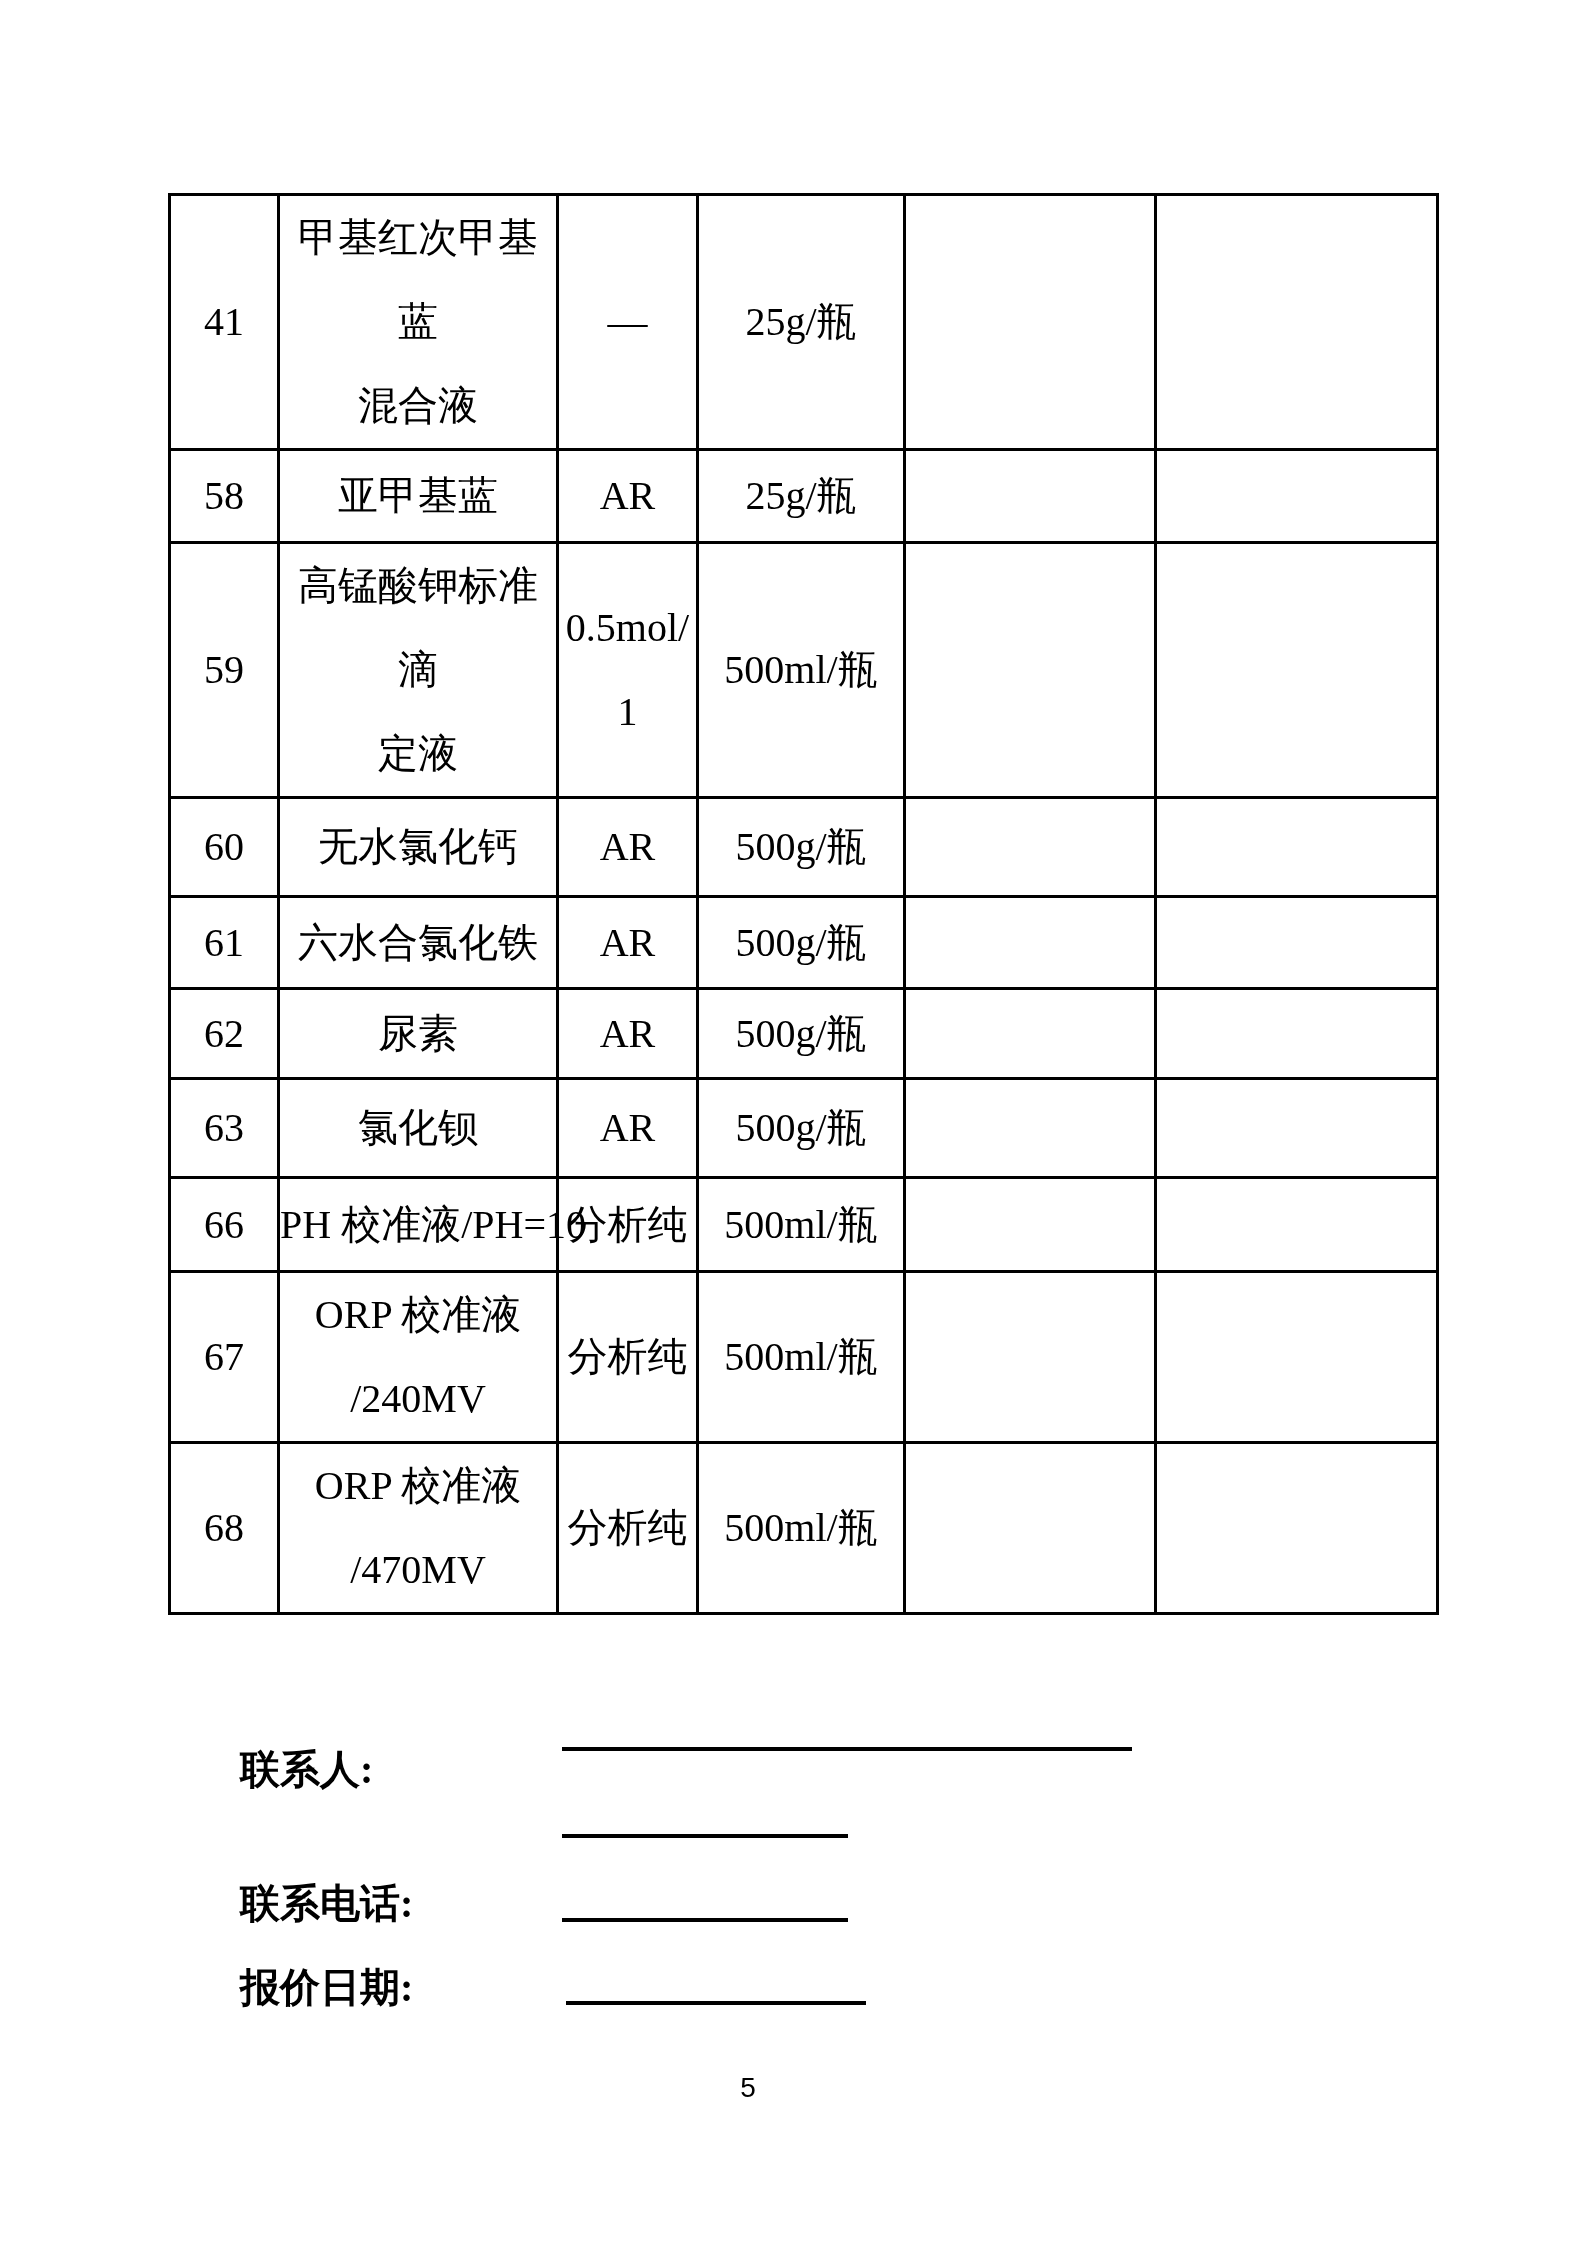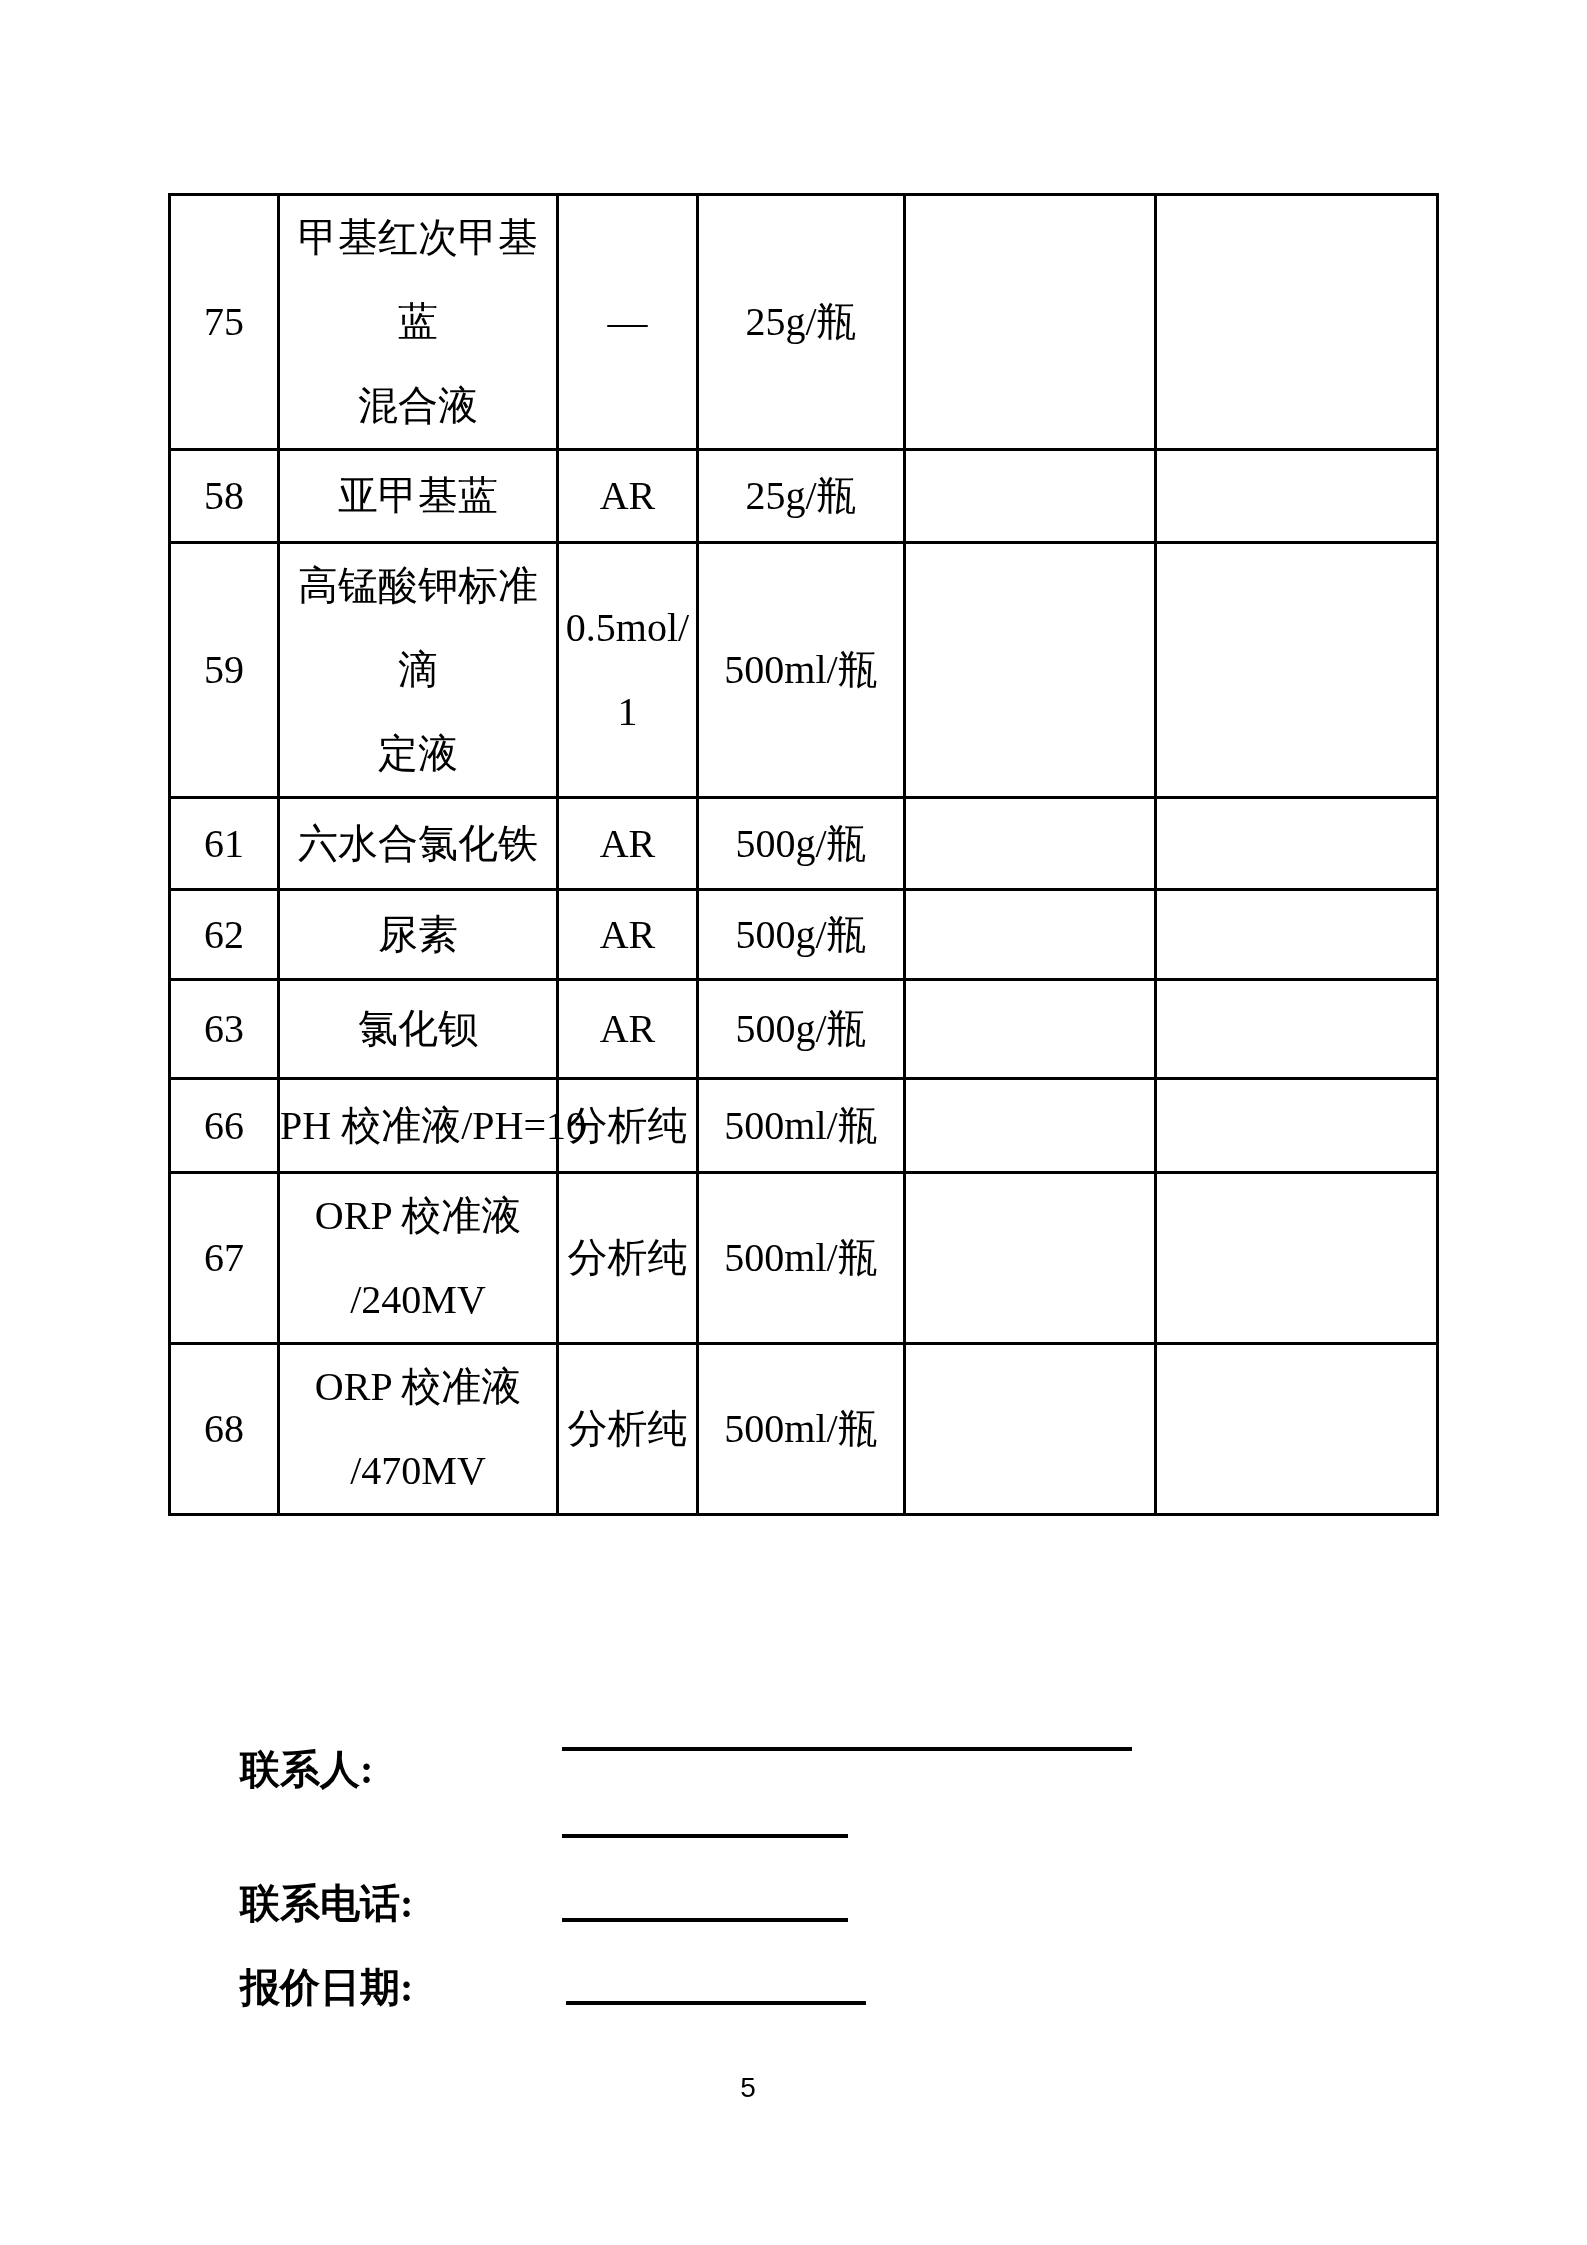--- a/index.html
+++ b/index.html
@@ -68,21 +68,21 @@
     <colgroup>
       <col style="width:109px">
       <col style="width:279px">
       <col style="width:140px">
       <col style="width:207px">
       <col style="width:251px">
       <col style="width:282px">
     </colgroup>
     <tbody>
       <tr style="height:166px">
-        <td>75</td>
+        <td>41</td>
         <td class="ml">甲基红次甲基蓝
 混合液</td>
         <td>—</td>
         <td>25g/瓶</td>
         <td></td>
         <td></td>
       </tr>
       <tr style="height:93px">
         <td>58</td>
         <td>亚甲基蓝</td>
@@ -91,20 +91,28 @@
         <td></td>
         <td></td>
       </tr>
       <tr style="height:161px">
         <td>59</td>
         <td class="ml">高锰酸钾标准滴
 定液</td>
         <td class="ml">0.5mol/
 1</td>
         <td>500ml/瓶</td>
+        <td></td>
+        <td></td>
+      </tr>
+      <tr style="height:99px">
+        <td>60</td>
+        <td>无水氯化钙</td>
+        <td>AR</td>
+        <td>500g/瓶</td>
         <td></td>
         <td></td>
       </tr>
       <tr style="height:92px">
         <td>61</td>
         <td>六水合氯化铁</td>
         <td>AR</td>
         <td>500g/瓶</td>
         <td></td>
         <td></td>

